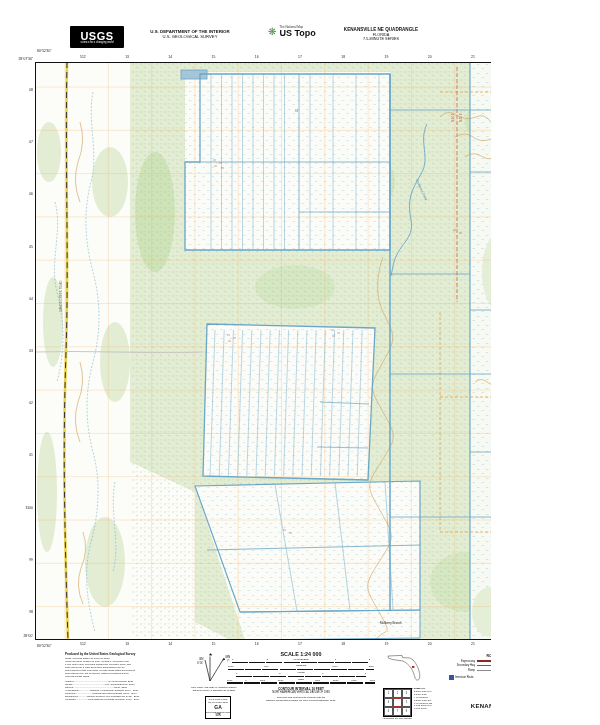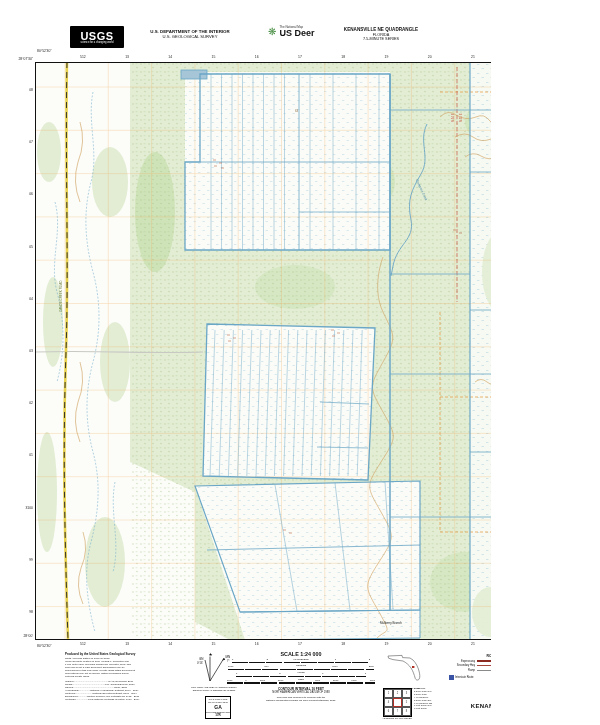--- a/index.html
+++ b/index.html
@@ -97,21 +97,21 @@
     <div class="tag">science for a changing world</div>
   </div>
   <div class="dept">
     <div class="l1">U.S. DEPARTMENT OF THE INTERIOR</div>
     <div class="l2">U.S. GEOLOGICAL SURVEY</div>
   </div>
   <div class="ustopo">
     <span class="flower">❋</span>
     <span class="stack">
       <div class="s1">The National Map</div>
-      <div class="s2">US Deer</div>
+      <div class="s2">US Topo</div>
     </span>
   </div>
   <div class="quadtitle">
     <div class="q1">KENANSVILLE NE QUADRANGLE</div>
     <div class="q2">FLORIDA</div>
     <div class="q3">7.5-MINUTE SERIES</div>
   </div>
 
   <div id="top-ticks" class="tickrow">
       <span>512</span>

